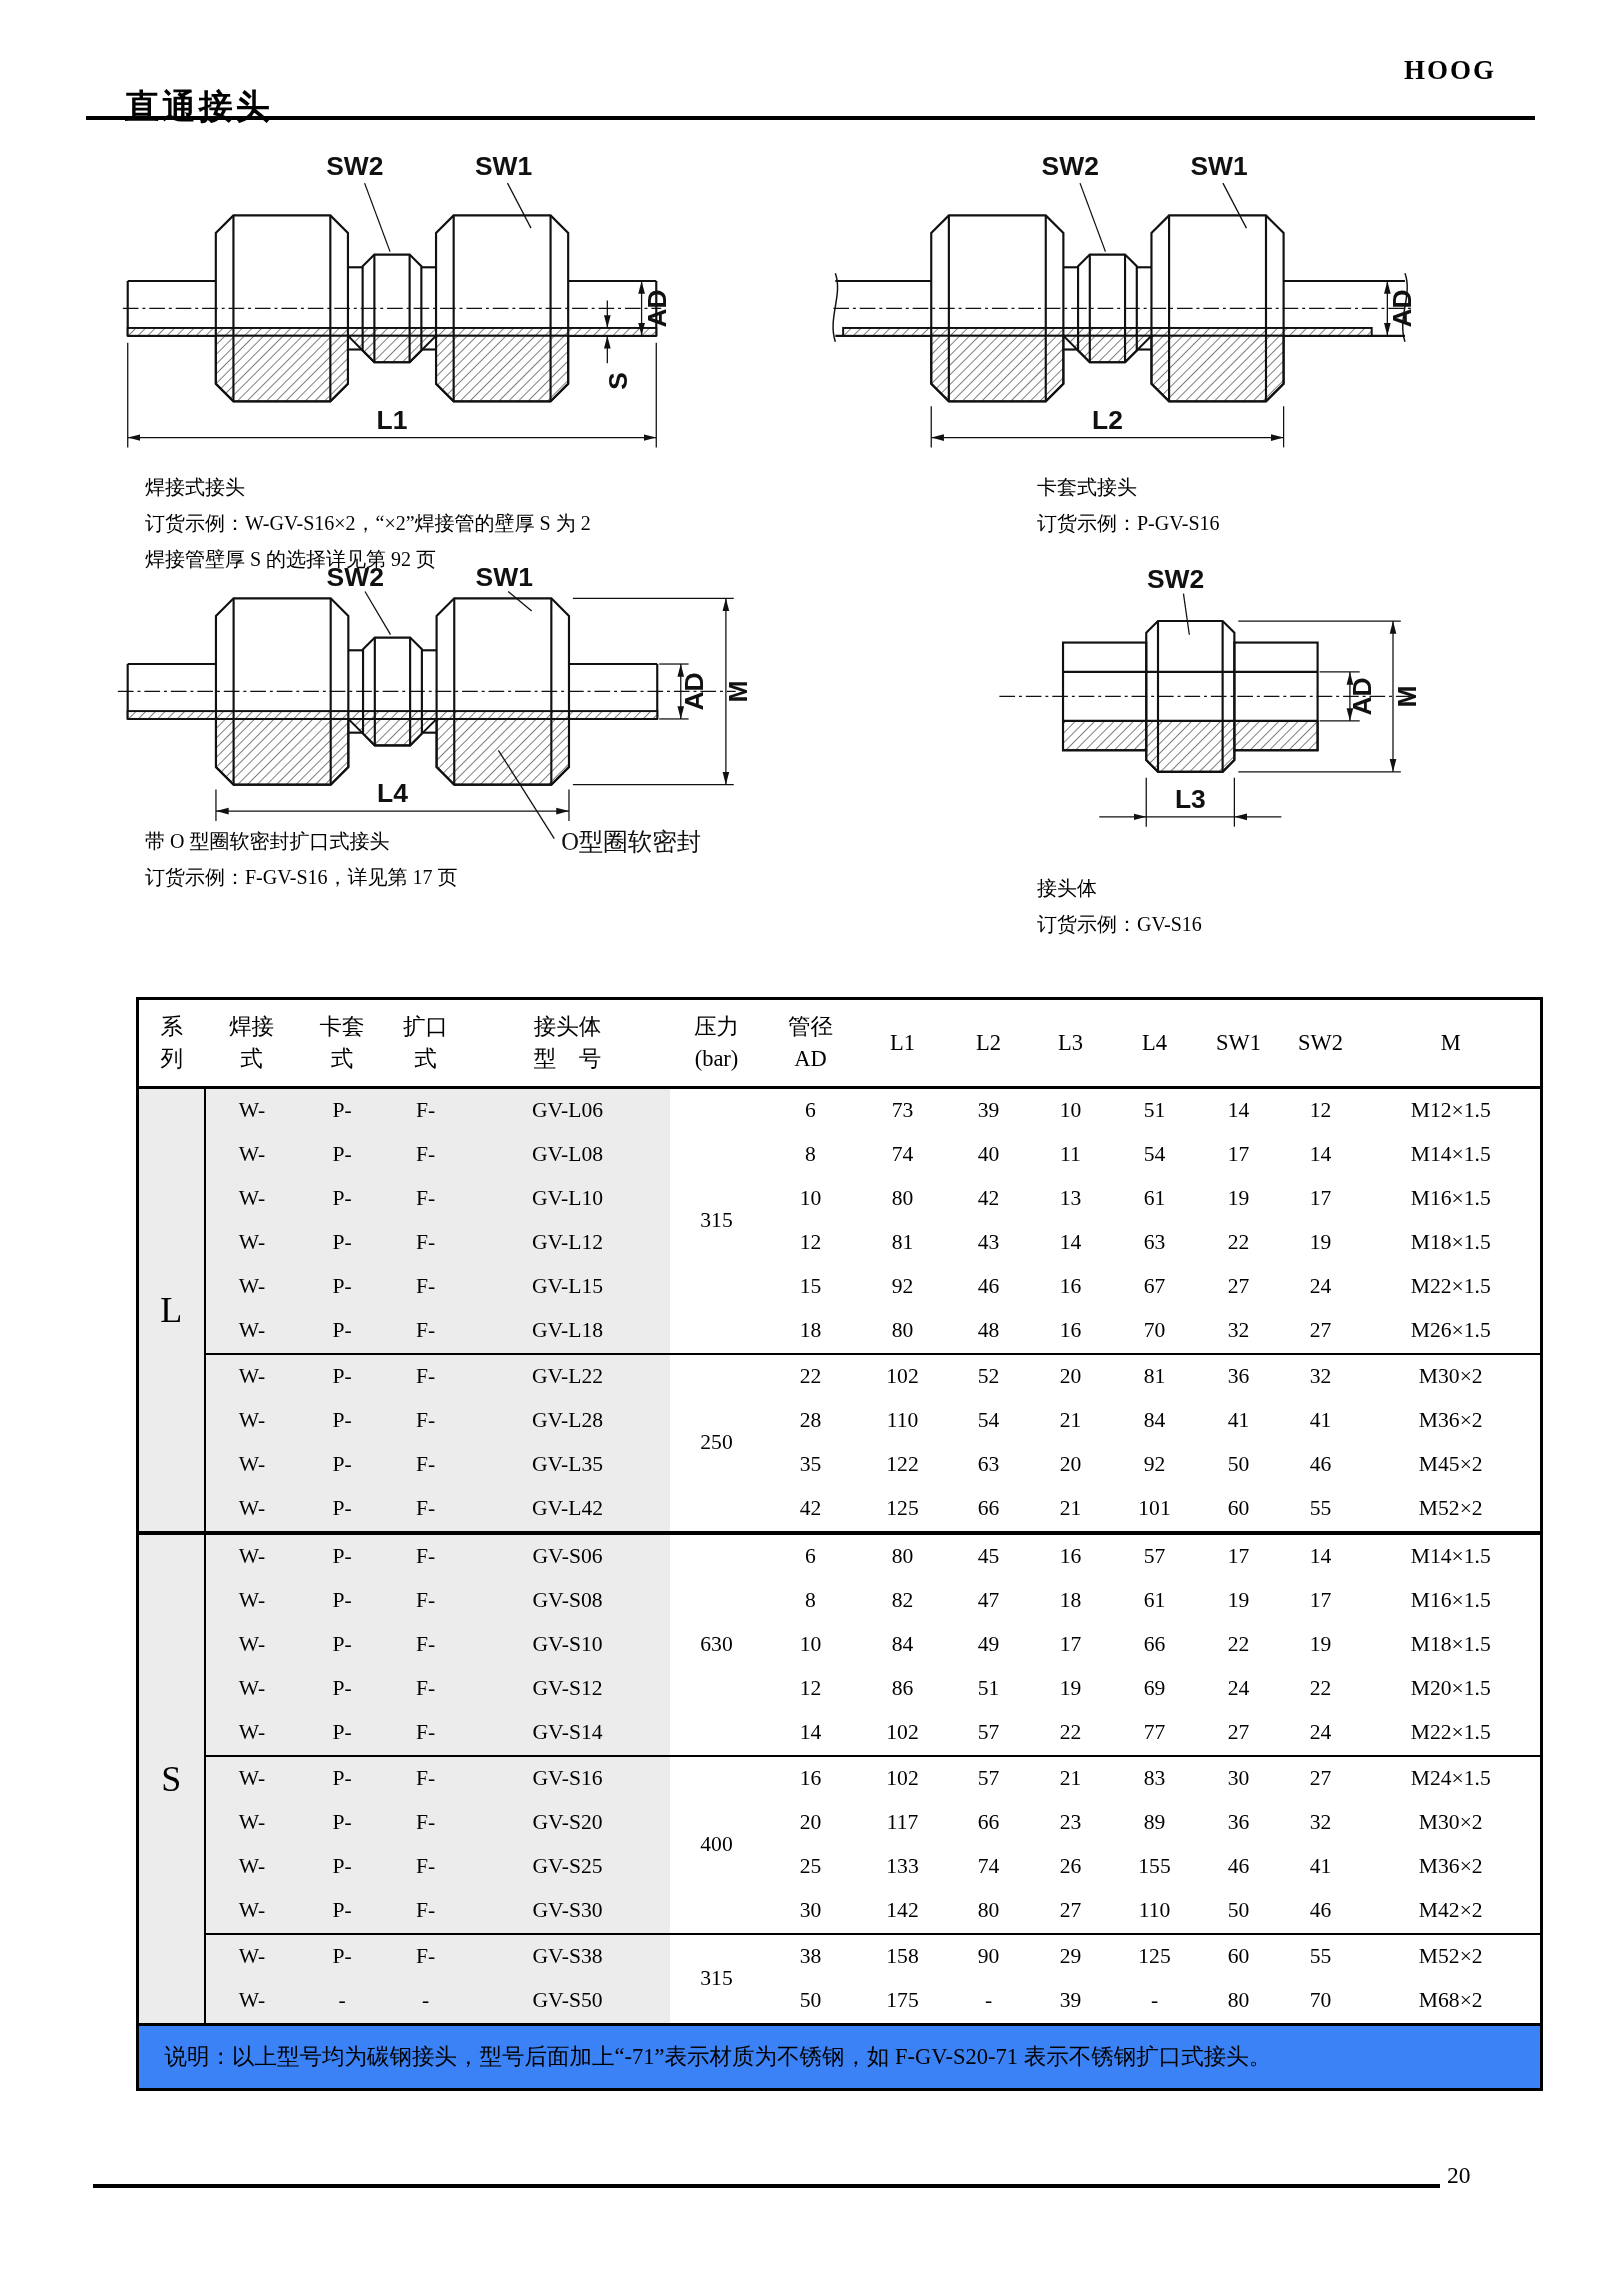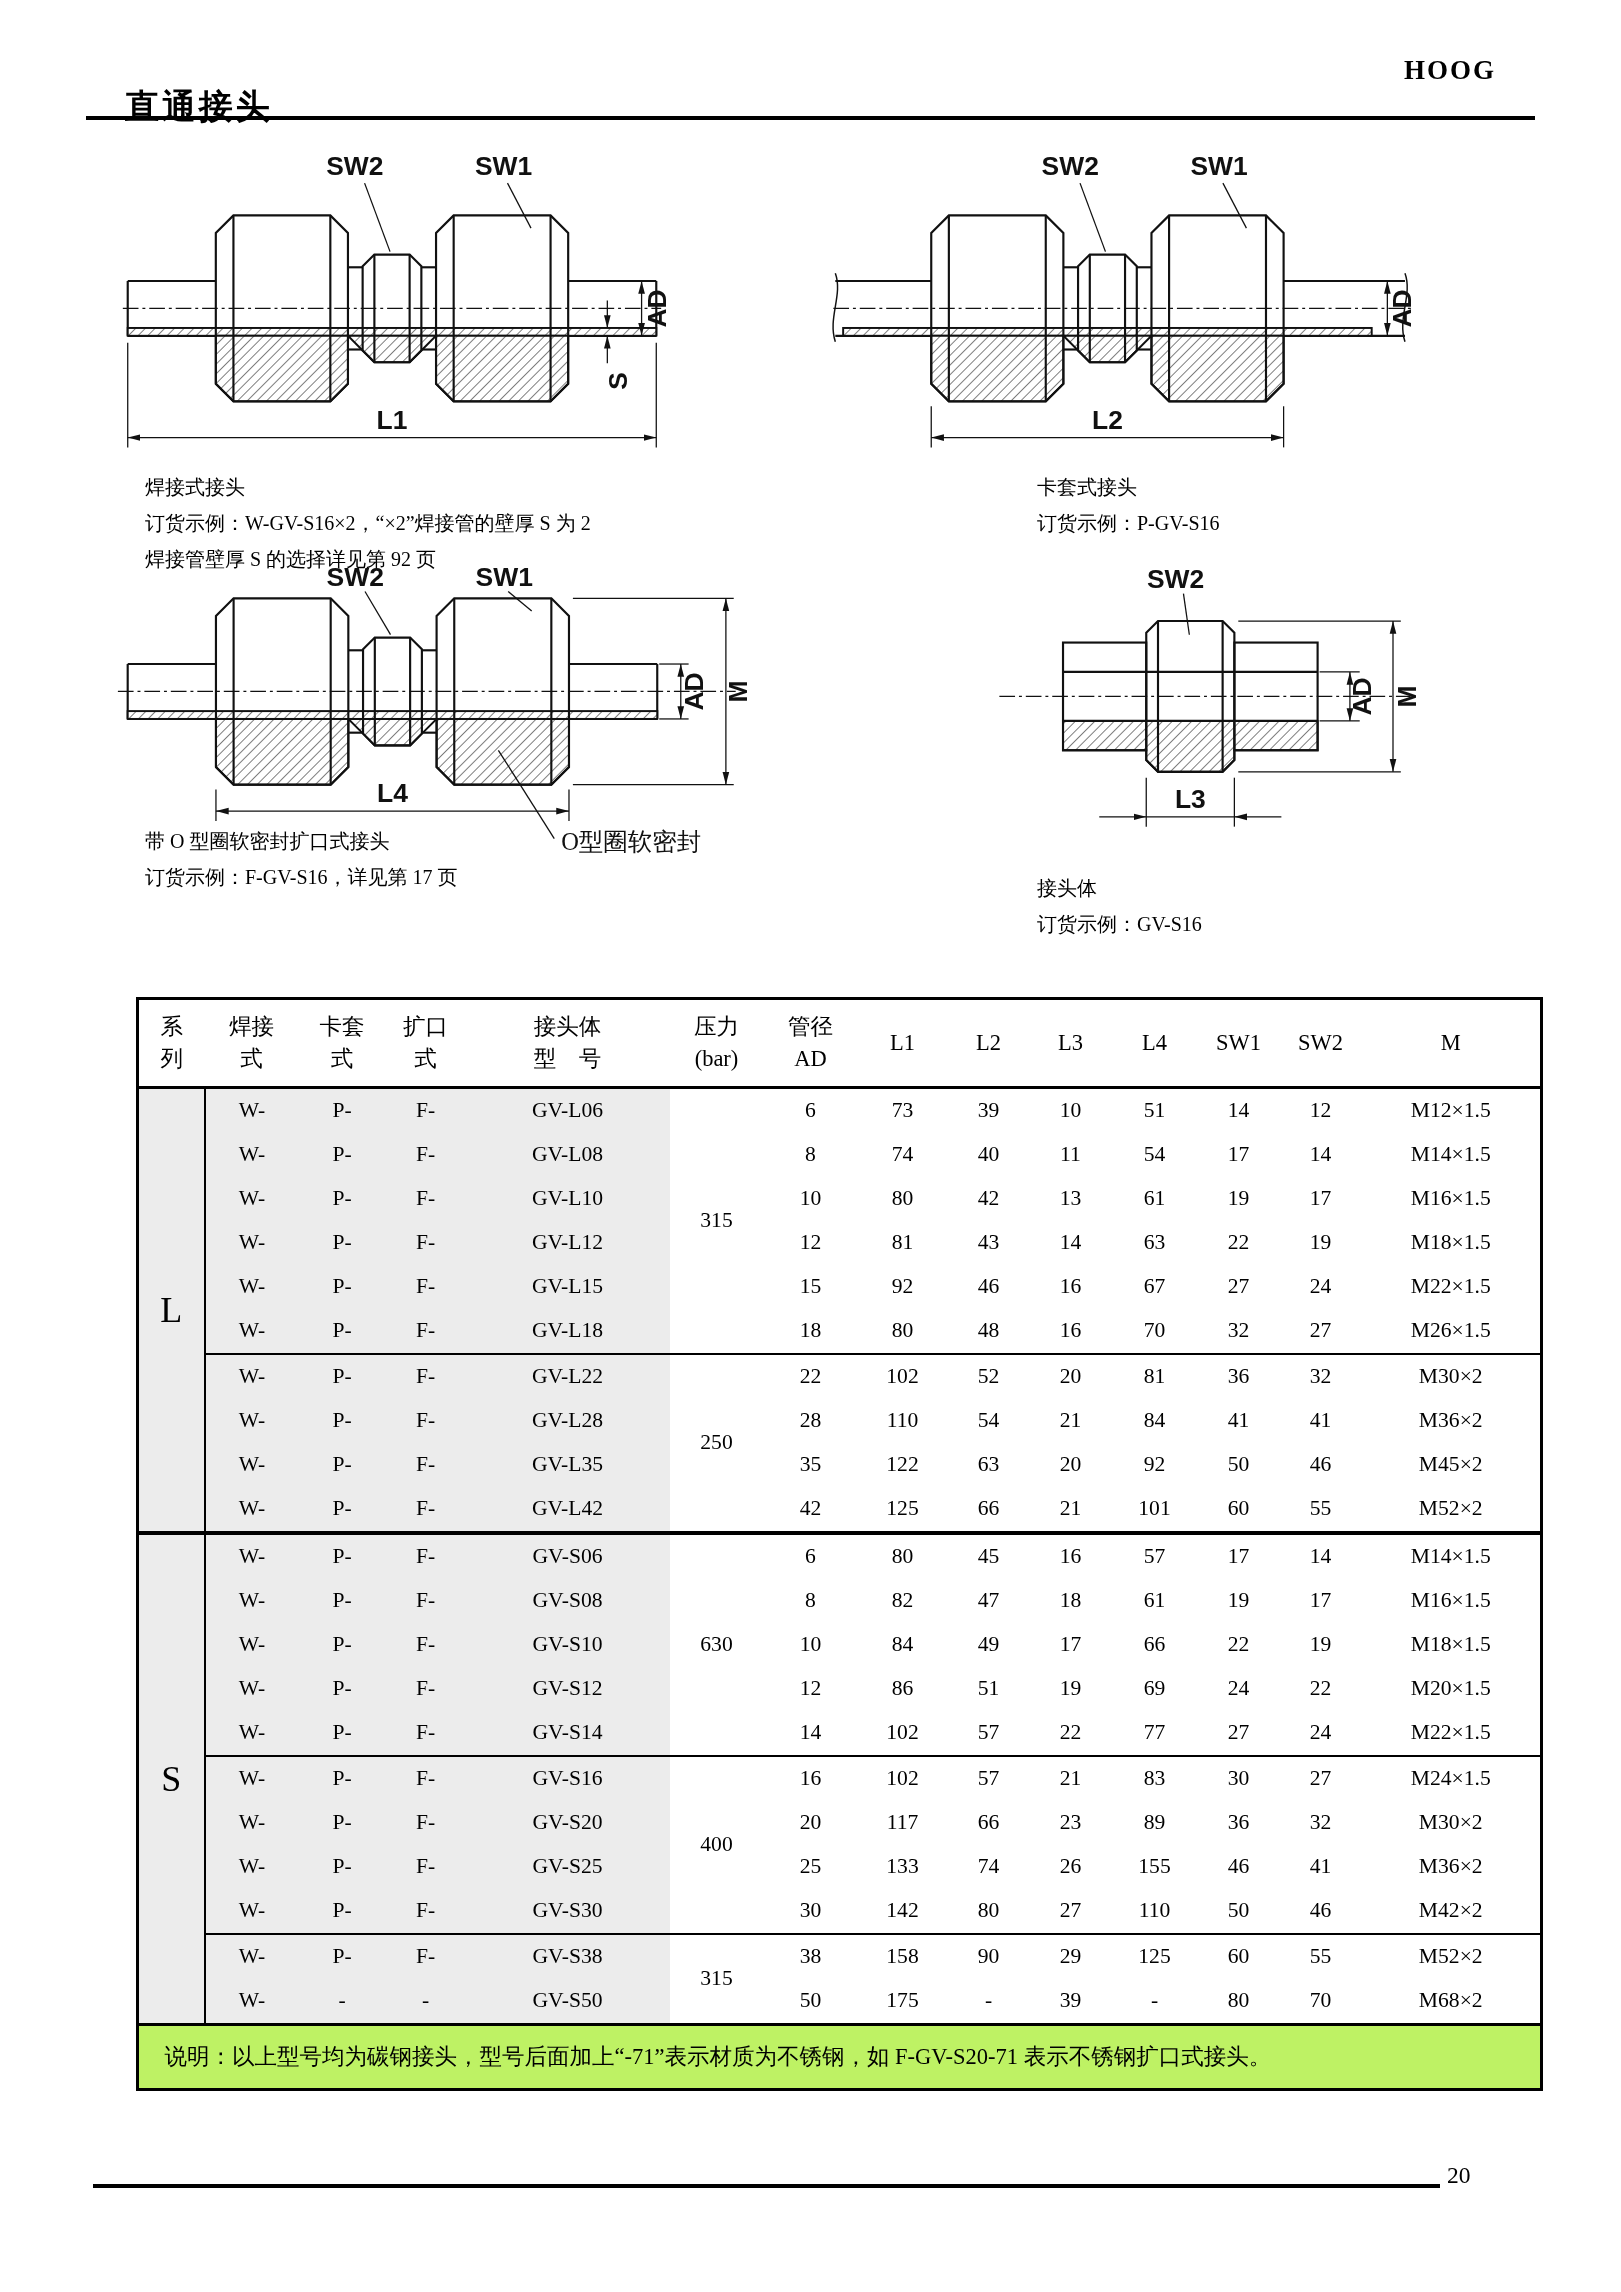--- a/index.html
+++ b/index.html
@@ -22,21 +22,21 @@
   table.tbl{position:absolute;left:136px;top:997px;border-collapse:collapse;
       table-layout:fixed;border:3.9px solid #000;background:#fff;}
   .tbl th{font-weight:normal;font-size:22.5px;line-height:32px;padding:5.9px 0;
       border-bottom:3.9px solid #000;height:74px;vertical-align:middle;text-align:center;}
   .tbl td{text-align:center;vertical-align:middle;font-size:21.6px;height:44px;padding:0;}
   .tbl td.shade{background:#ececec;}
   .tbl td.series-cell{font-size:36px;border-right:2px solid #000;background:#ececec;}
   .tbl tr.series-start td{border-top:4.9px solid #000;}
   .tbl tr.group-start td{border-top:2.9px solid #000;}
   .tbl tfoot td{border-top:3.9px solid #000;text-align:left;font-size:22.5px;
-      padding:15.7px 9.8px 15.7px 25.5px;height:auto;background:#bef264;}
+      padding:15.7px 9.8px 15.7px 25.5px;height:auto;background:#3b82f6;}
   
   .foot-rule{left:93px;top:2184px;width:1347px;height:3.9px;background:#000;}
   .page-num{left:1447px;top:2162px;font-size:23.5px;}
 </style>
 </head>
 <body>
 
 <div class="abs page-title">直通接头</div>
 <div class="abs brand">HOOG</div>
 <div class="abs head-rule"></div>

